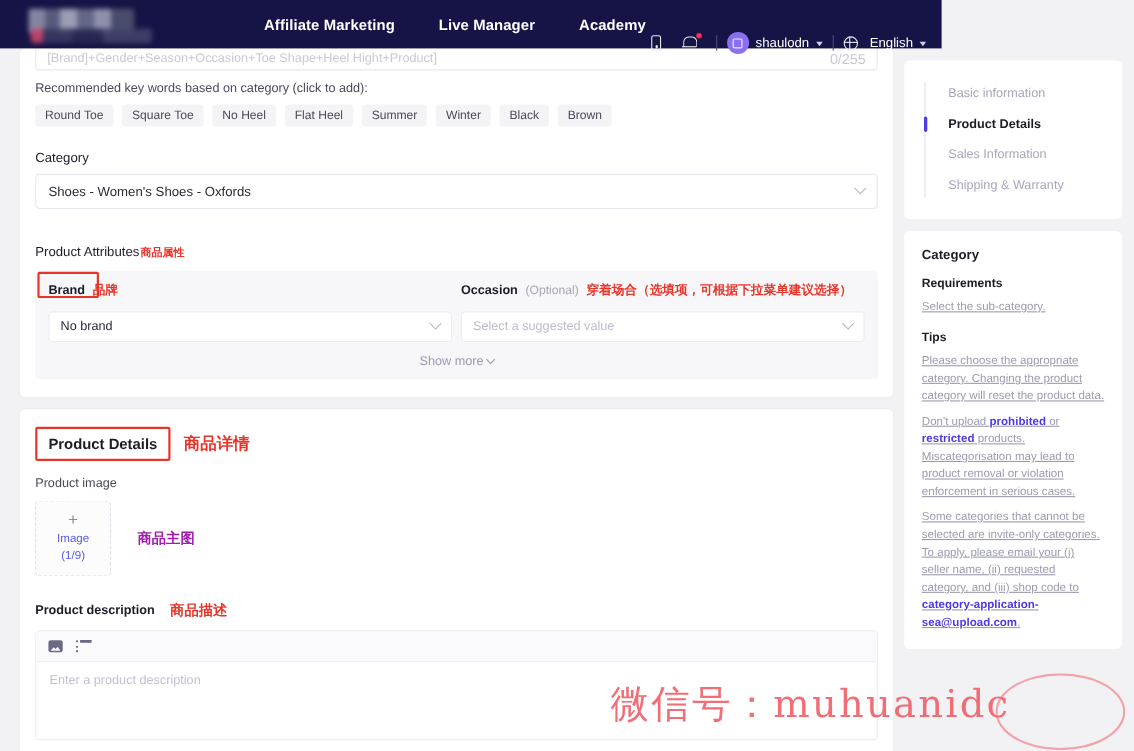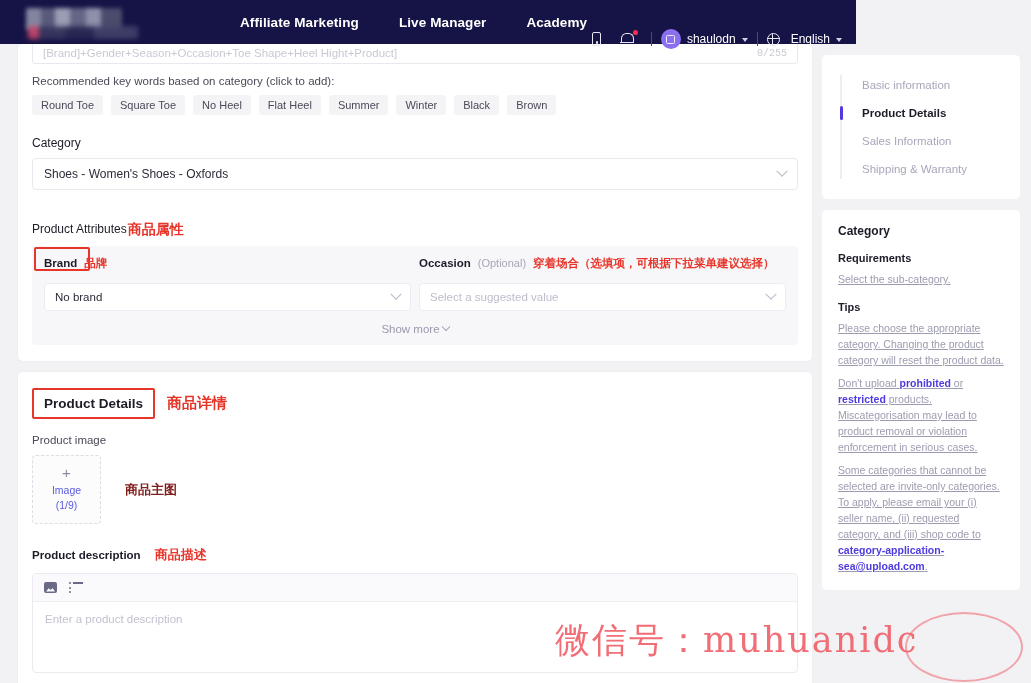--- a/index.html
+++ b/index.html
@@ -82,21 +82,21 @@
   .card-1 { padding: 8px 14px 16px; }
   .card-2 { margin-top: 11px; padding: 16px 14px 0; min-height: 340px; }
 
   
   .top-input {
     height: 22px; border: 1px solid #e8e8ee; border-radius: 3px;
     display: flex; align-items: center; justify-content: space-between;
     padding: 0 10px; overflow: hidden; position: relative; top: -10px;
   }
   .top-input-txt { font-size: 11.5px; color: #c9c9d4; white-space: nowrap; }
-  .top-input-count { font-size: 10px; color: #c9c9d4; font-family: Liberation Mono, monospace; }
+  .top-input-count { font-size: 13px; color: #c9c9d4; }
 
   .rec-label { font-size: 11.5px; color: #4a4a58; margin-top: 1px; }
   .tags { display: flex; gap: 8px; margin-top: 8px; flex-wrap: wrap; }
   .tag {
     background: #f4f4f7; border-radius: 3px; padding: 4px 9px;
     font-size: 11px; color: #4a4a58; cursor: pointer; white-space: nowrap;
   }
 
   .field-label { font-size: 12px; color: #1c1c28; margin-top: 21px; }
   .select-box {
@@ -104,21 +104,21 @@
     background: #fff; display: flex; align-items: center; justify-content: space-between;
     padding: 0 11px; font-size: 12px; color: #2b2b38; cursor: pointer;
   }
   .chev {
     width: 8px; height: 8px; border-right: 1.3px solid #b9b9c8; border-bottom: 1.3px solid #b9b9c8;
     transform: rotate(45deg) translate(-2px,-2px); flex: 0 0 auto;
   }
 
   .sec-head-row { display: flex; align-items: flex-end; gap: 1px; margin-top: 32px; }
   .sec-head { font-size: 12px; color: #1c1c28; font-weight: normal; }
-  .cn-red { color: #e8352a; font-size: 14px; font-weight: bold; line-height: 1; }
+  .cn-red { color: #e8352a; font-size: 10px; font-weight: bold; line-height: 1; }
 
   .attr-panel {
     margin-top: 10px; background: #f7f7fa; border-radius: 4px;
     padding: 10px 12px 10px; position: relative;
   }
   .attr-grid { display: flex; gap: 8px; }
   .attr-col { flex: 1 1 0; min-width: 0; }
   .attr-lab-row { display: flex; align-items: baseline; gap: 7px; height: 20px; }
   .attr-lab { font-size: 11.5px; color: #1c1c28; font-weight: bold; }
   .attr-opt { font-size: 11px; color: #a6a6b6; }
@@ -150,21 +150,21 @@
 
   .sub-label { font-size: 11.5px; color: #4a4a58; margin-top: 15px; }
   .img-row { display: flex; align-items: center; gap: 24px; margin-top: 9px; }
   .img-box {
     width: 69px; height: 69px; border: 1px dashed #dcdce6; border-radius: 4px;
     background: #fcfcfd; display: flex; flex-direction: column;
     align-items: center; justify-content: center; gap: 1px; cursor: pointer;
   }
   .plus-ic { font-size: 15px; color: #8b8b9e; line-height: 12px; margin-bottom: 3px; }
   .img-txt { font-size: 10.5px; color: #5a5ae0; line-height: 14px; }
-  .img-cn { color: #7f1d1d; font-size: 13px; font-weight: bold; }
+  .img-cn { color: #a21caf; font-size: 13px; font-weight: bold; }
 
   .desc-head-row { display: flex; align-items: center; gap: 14px; margin-top: 22px; }
   .desc-label { font-size: 11.5px; color: #1c1c28; font-weight: bold; }
   .desc-cn { color: #e8352a; font-size: 13px; font-weight: bold; }
 
   .editor {
     margin-top: 9px; border: 1px solid #eaeaf0; border-radius: 4px; background: #fff;
     overflow: hidden;
   }
   .editor-toolbar {

